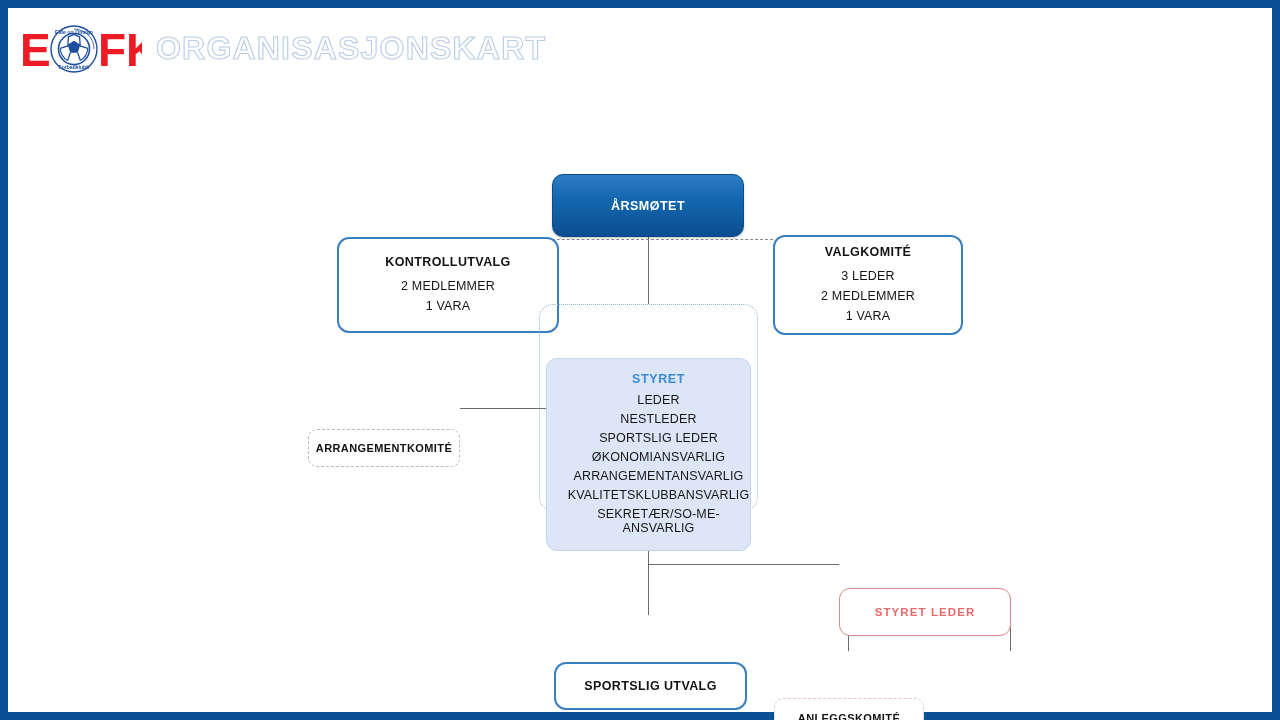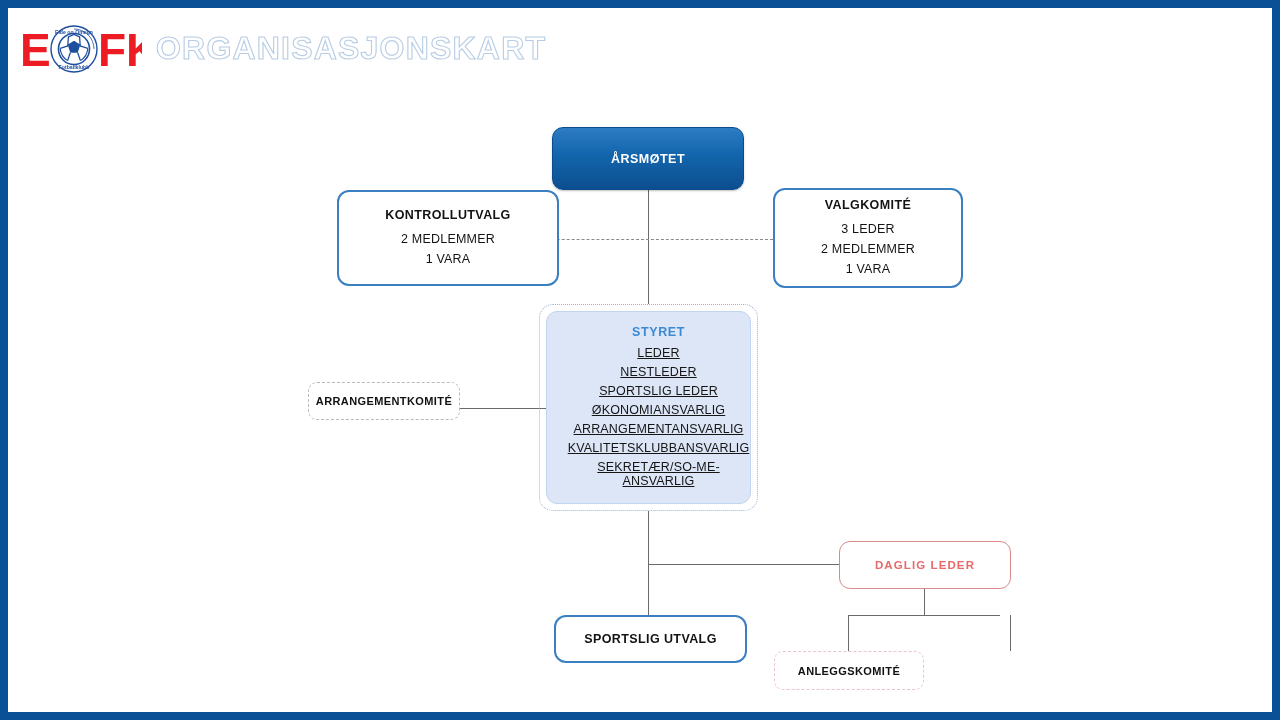--- a/index.html
+++ b/index.html
@@ -48,20 +48,21 @@
 
   .node {
     position: absolute;
     box-sizing: border-box;
     display: flex;
     flex-direction: column;
     align-items: center;
     justify-content: center;
     text-align: center;
     background: #ffffff;
+    margin-top: 47px;
   }
 
   .node .ttl { font-weight: bold; }
 
   
   #n-arsmotet {
     left: 544px; top: 119px; width: 192px; height: 63px;
     border-radius: 11px;
     background: linear-gradient(180deg, #2d7cc4 0%, #1366ad 42%, #0c4e90 100%);
     border: 1px solid #0b4b8b;
@@ -104,21 +105,21 @@
     border: 1px solid #c3d4ee;
     border-radius: 11px;
     font-size: 12.5px;
     color: #161616;
     padding-left: 20px;
   }
   #n-styret .ttl {
     color: #3d8ad4; font-weight: bold; letter-spacing: 0.6px;
     margin-bottom: 5px;
   }
-  #n-styret .ln { margin: 2.5px 0; letter-spacing: 0.15px; text-decoration: underline; }
+  #n-styret .ln { margin: 2.5px 0; letter-spacing: 0.15px; }
 
   
   .dot-box {
     border: 1px dashed #b9b9b9;
     border-radius: 9px;
     font-size: 11px;
     font-weight: bold;
     letter-spacing: 0.4px;
     color: #111111;
   }
@@ -234,21 +235,21 @@
       <div class="ln">ARRANGEMENTANSVARLIG</div>
       <div class="ln">KVALITETSKLUBBANSVARLIG</div>
       <div class="ln">SEKRETÆR/SO-ME-ANSVARLIG</div>
     </div>
 
     <div class="node dot-box" id="n-arrangement">
       <div>ARRANGEMENTKOMITÉ</div>
     </div>
 
     <div class="node" id="n-daglig">
-      <div>DAGLIG LEDER</div>
+      <div>STYRET LEDER</div>
     </div>
 
     <div class="node blue-box" id="n-sportslig">
       <div>SPORTSLIG UTVALG</div>
     </div>
 
     <div class="node pink-box" id="n-anlegg">
       <div>ANLEGGSKOMITÉ</div>
     </div>
 

